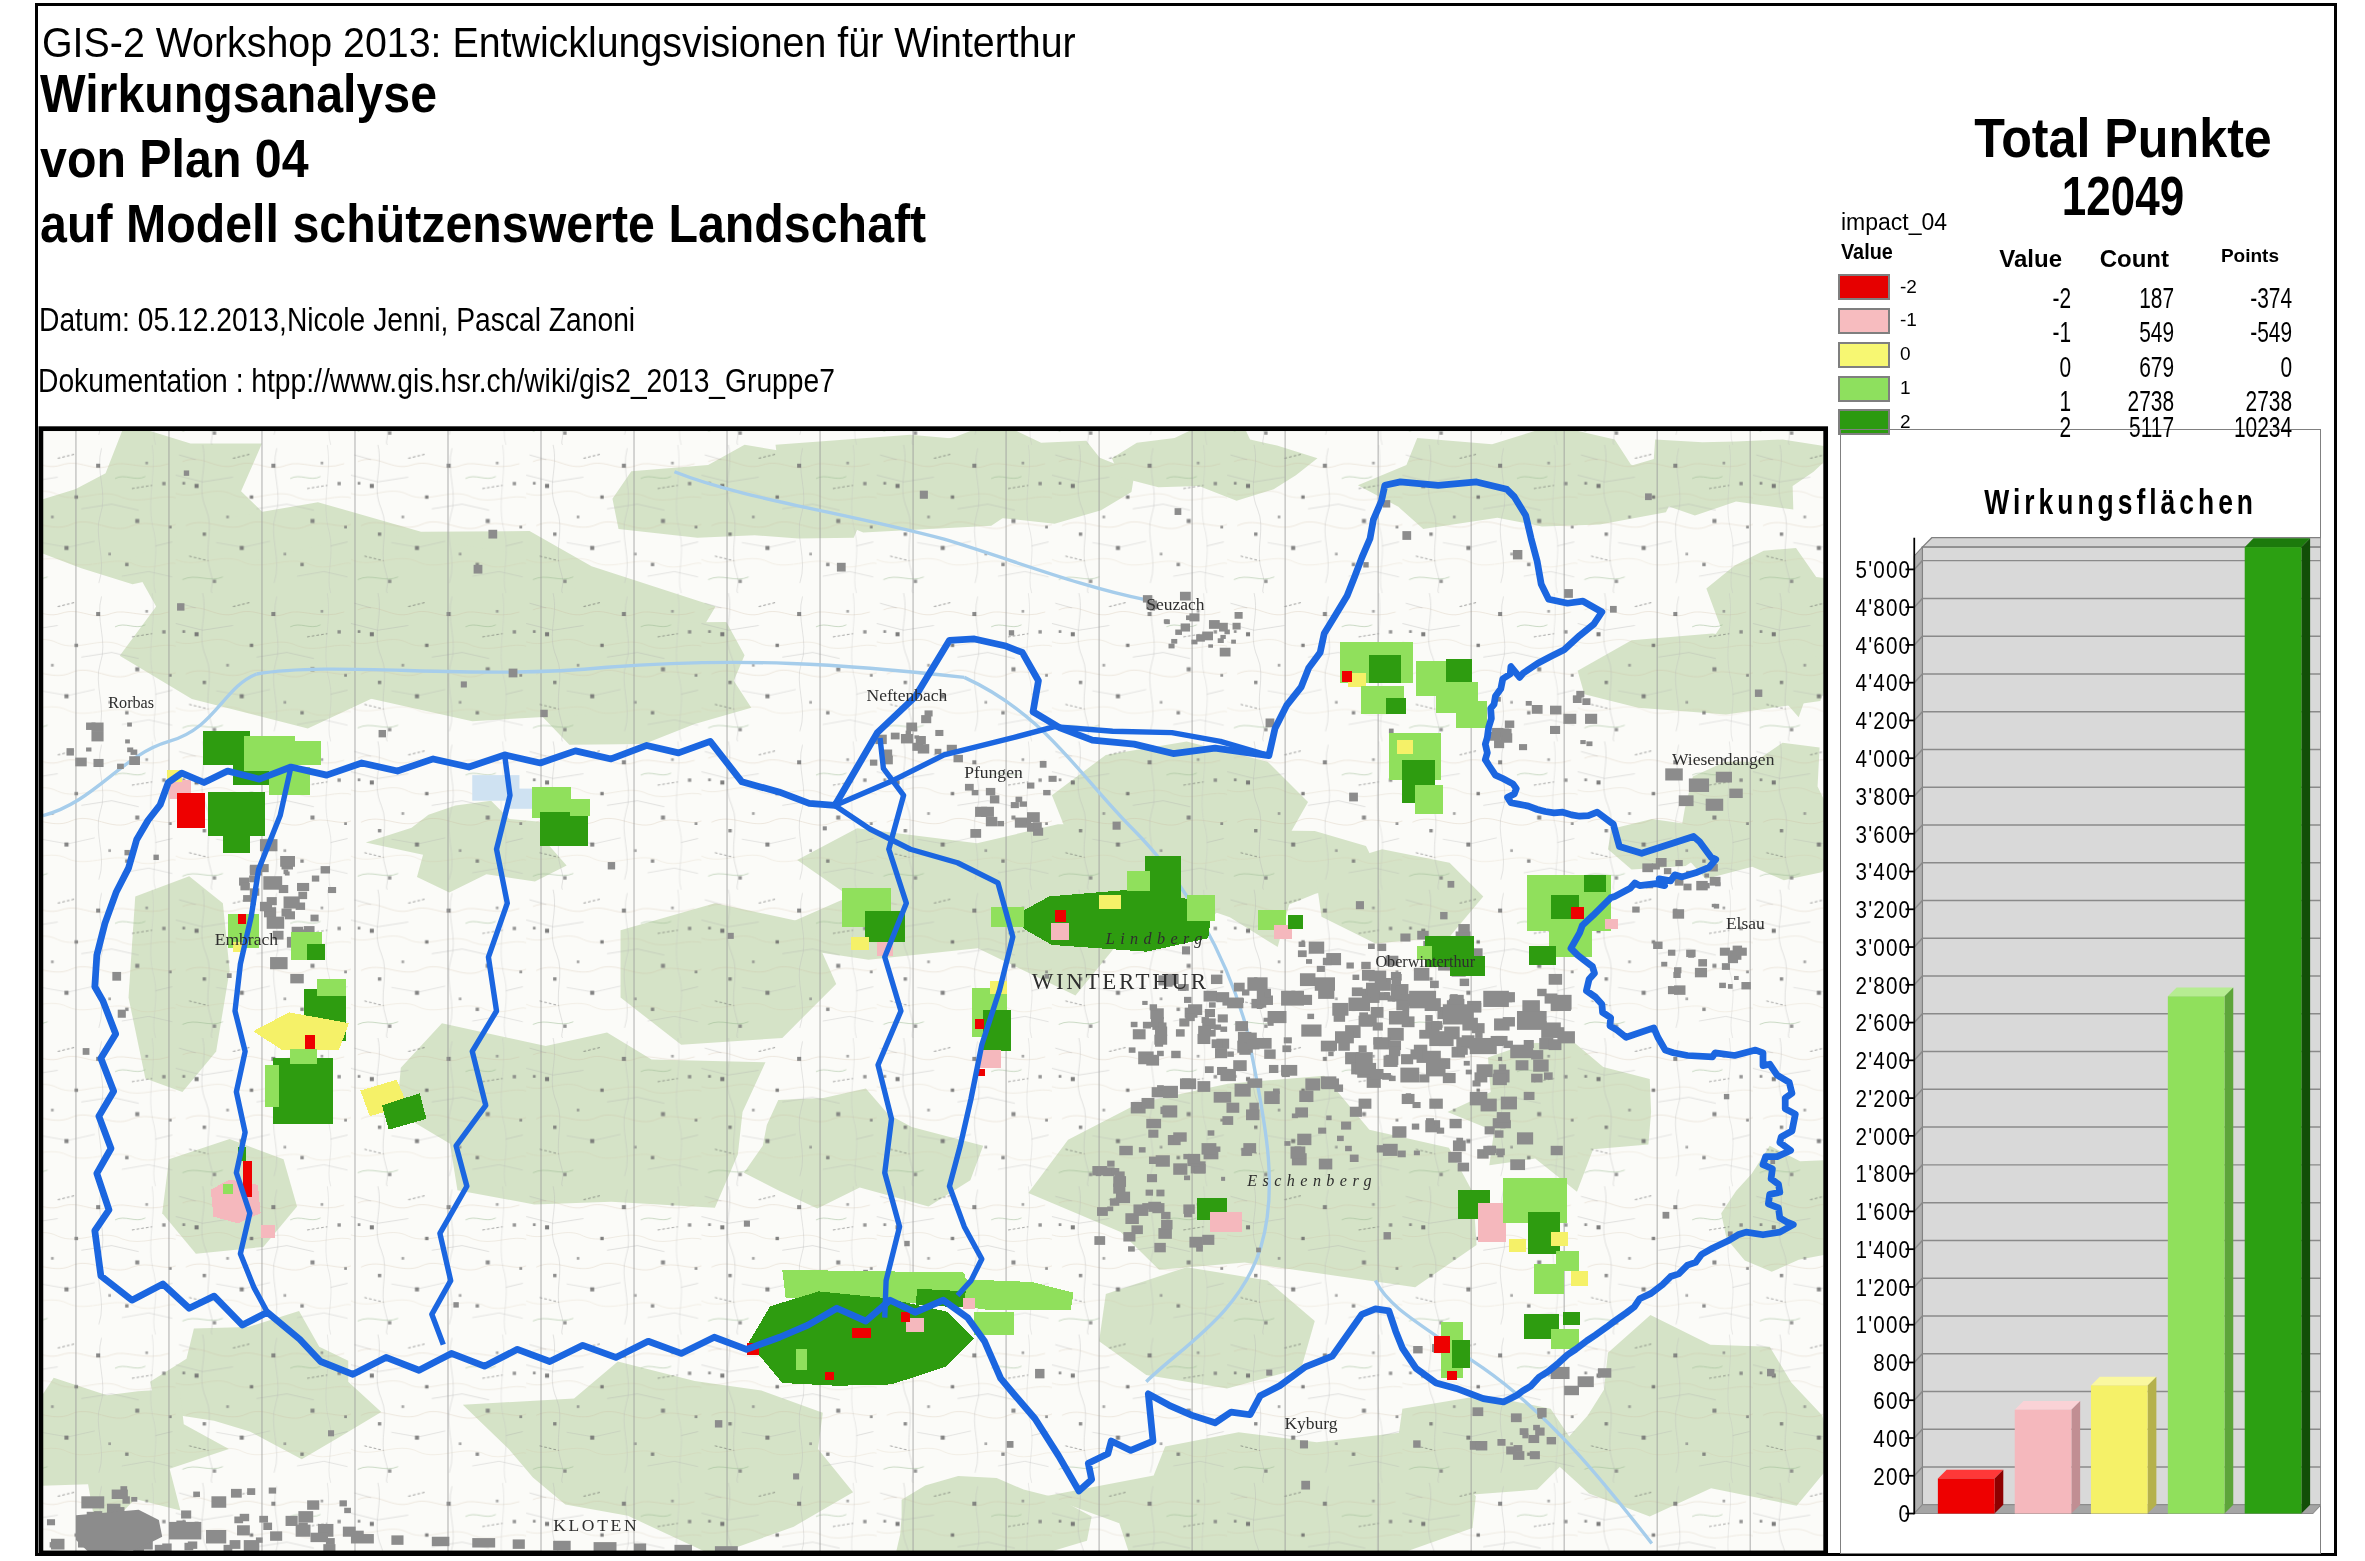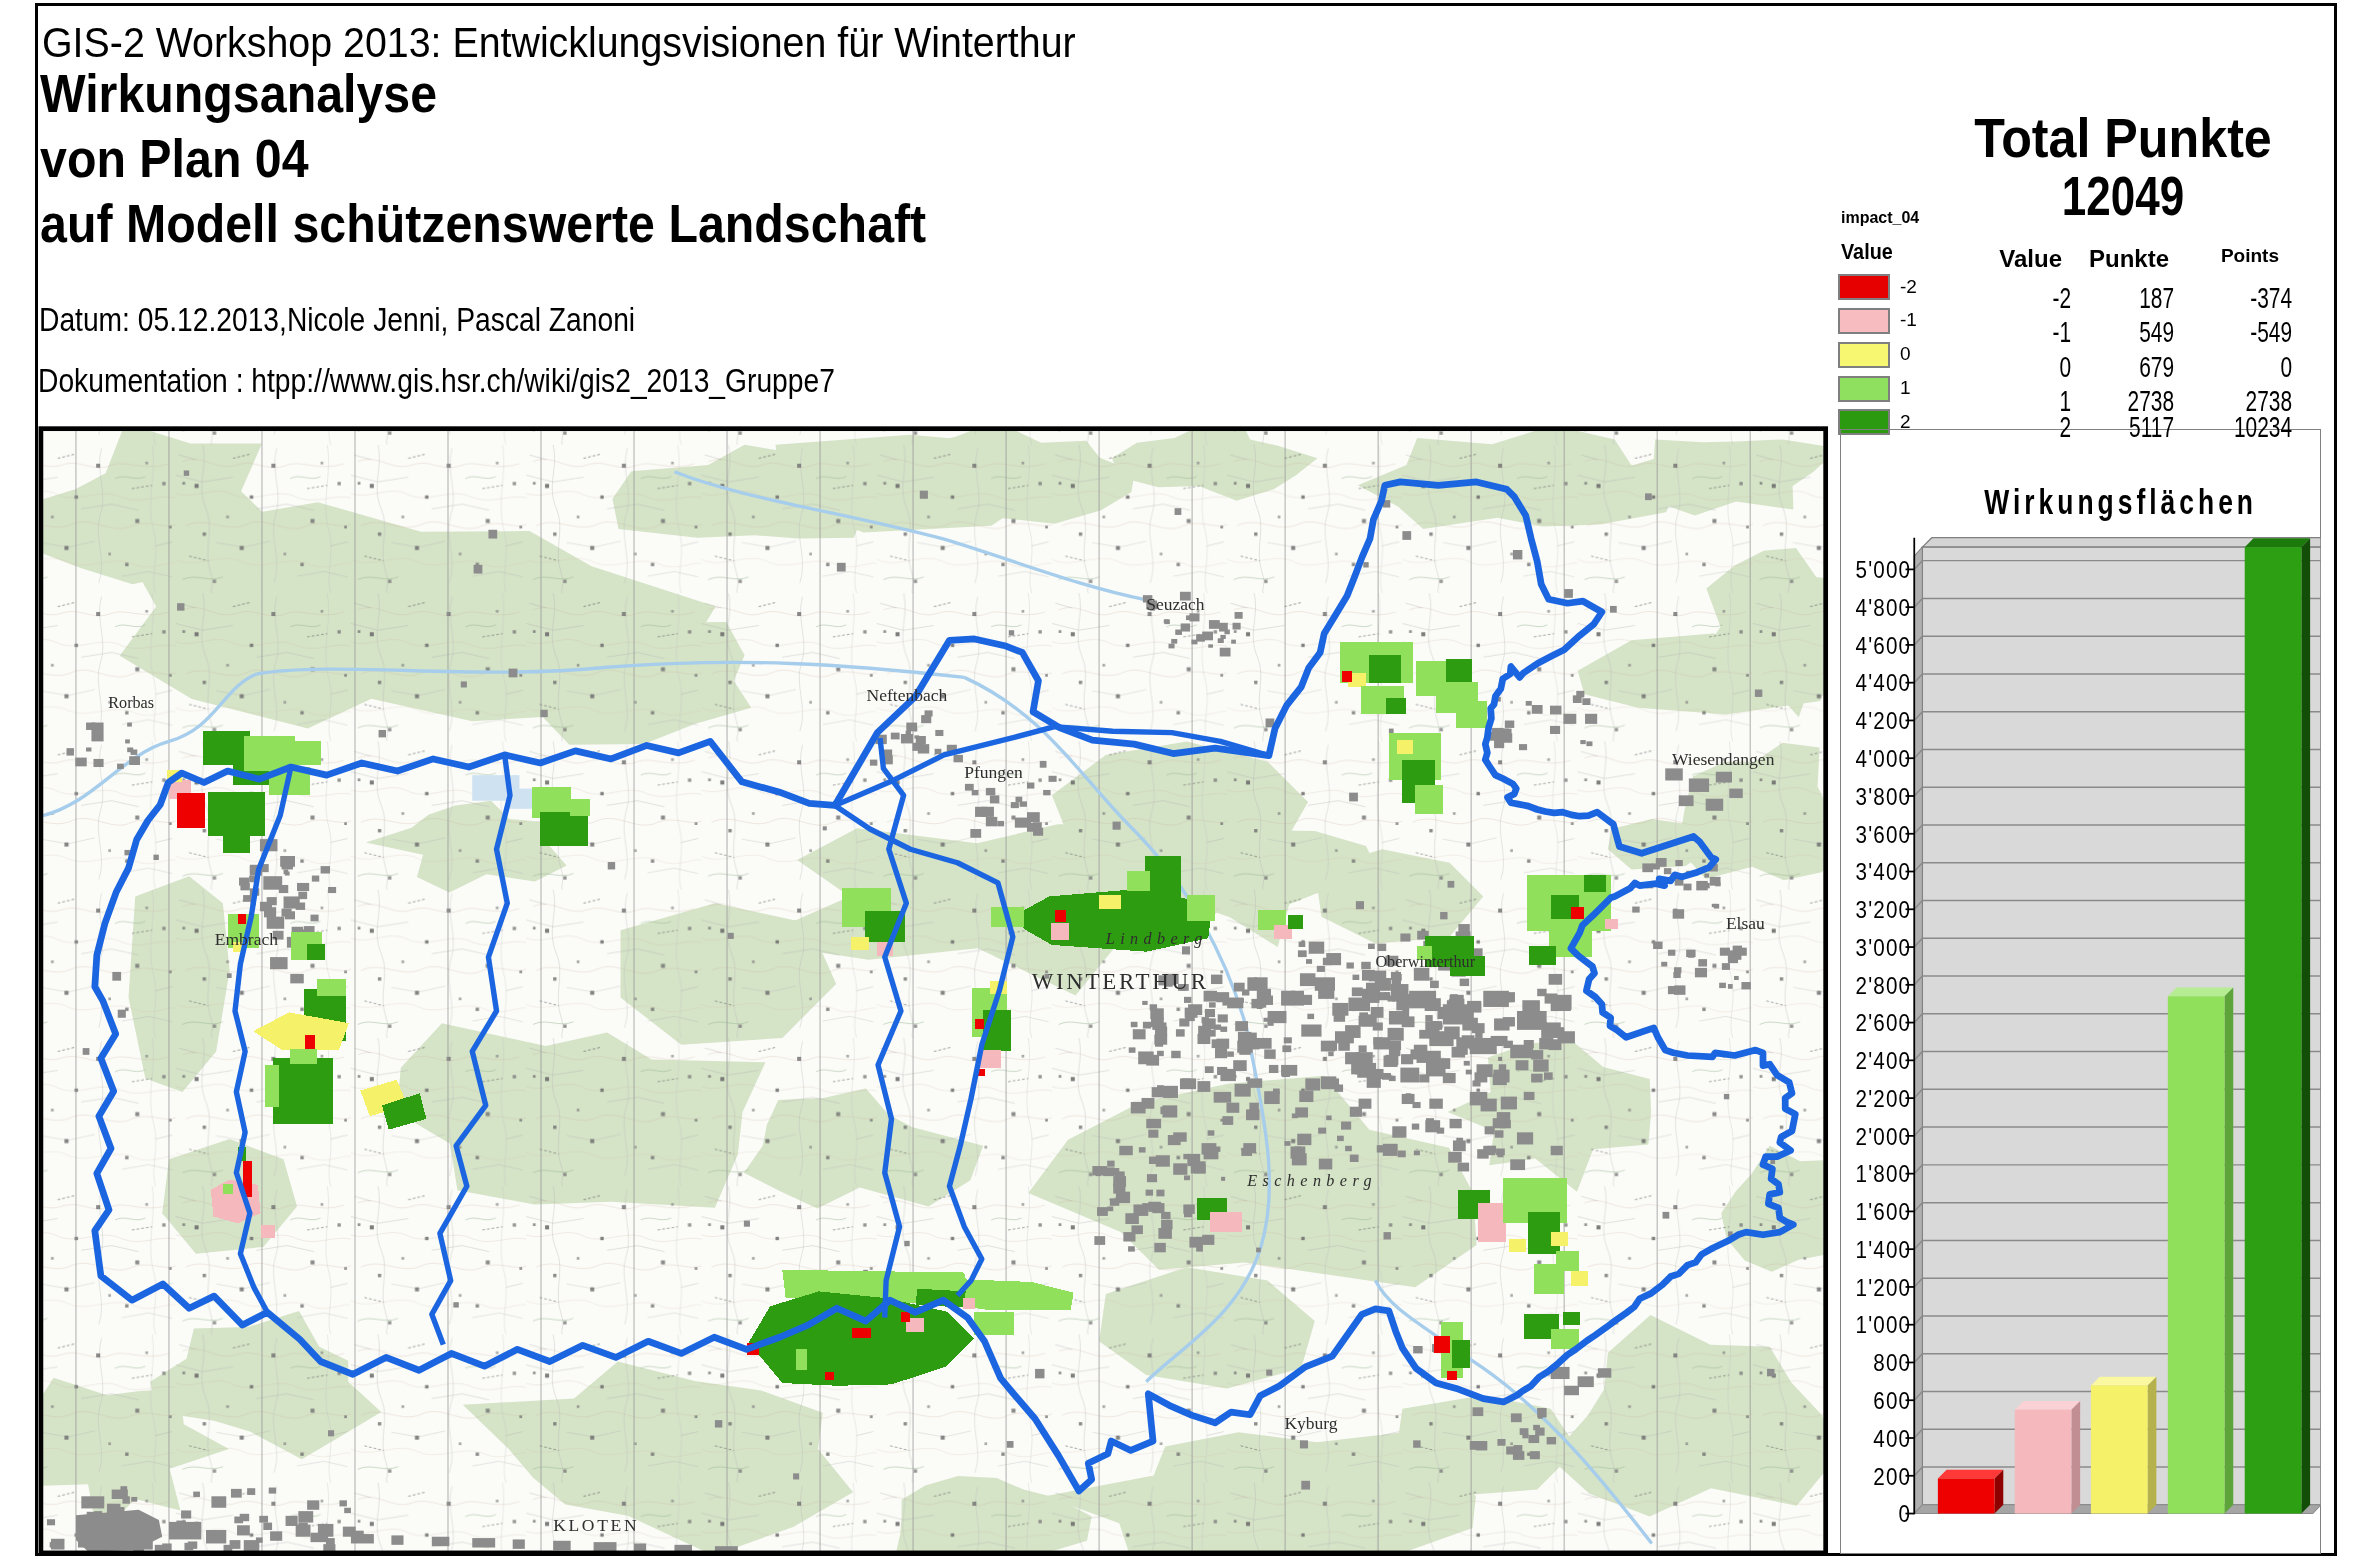--- a/index.html
+++ b/index.html
@@ -11,36 +11,36 @@
 
 <div class="abs" style="left:35px;top:3.4px;width:2302px;height:1553px;border:3.4px solid #000;box-sizing:border-box;"></div>
 
 <div class="abs" id="t1" style="left:42px;top:18px;font-size:43px;transform:scaleX(0.915);transform-origin:left top;white-space:nowrap;">GIS-2 Workshop 2013: Entwicklungsvisionen für Winterthur</div>
 <div class="abs" id="t2" style="left:40px;top:61px;font-size:54px;font-weight:bold;line-height:65px;transform:scaleX(0.895);transform-origin:left top;white-space:nowrap;">Wirkungsanalyse<br>von Plan 04<br>auf Modell schützenswerte Landschaft</div>
 <div class="abs" id="t3" style="left:39px;top:300px;font-size:34px;transform:scaleX(0.83);transform-origin:left top;white-space:nowrap;">Datum: 05.12.2013,Nicole Jenni, Pascal Zanoni</div>
 <div class="abs" id="t4" style="left:38px;top:361px;font-size:34px;transform:scaleX(0.83);transform-origin:left top;white-space:nowrap;">Dokumentation : htpp://www.gis.hsr.ch/wiki/gis2_2013_Gruppe7</div>
 
 <div class="abs" style="left:1921px;top:106px;width:404px;font-size:55px;font-weight:bold;text-align:center;transform:scaleX(0.913);transform-origin:center top;white-space:nowrap;">Total Punkte</div>
 <div class="abs" style="left:1921px;top:164px;width:404px;font-size:55px;font-weight:bold;text-align:center;transform:scaleX(0.80);transform-origin:center top;white-space:nowrap;">12049</div>
-<div class="abs" style="left:1841px;top:209px;font-size:16px;font-weight:bold;">impact_04</div>
+<div class="abs" style="left:1841px;top:209px;font-size:23px;font-weight:normal;">impact_04</div>
 <div class="abs" style="left:1841px;top:239px;font-size:22px;font-weight:bold;transform:scaleX(0.9);transform-origin:left top;">Value</div>
 
 <div class="abs" style="left:1838px;top:274px;width:48px;height:21.6px;background:#e60000;border:2px solid #7f7f7f;"></div>
 <div class="abs" style="left:1838px;top:308px;width:48px;height:21.6px;background:#f7bcbf;border:2px solid #7f7f7f;"></div>
 <div class="abs" style="left:1838px;top:342px;width:48px;height:21.6px;background:#f7f772;border:2px solid #7f7f7f;"></div>
 <div class="abs" style="left:1838px;top:376px;width:48px;height:21.6px;background:#8ee05e;border:2px solid #7f7f7f;"></div>
 <div class="abs" style="left:1838px;top:409px;width:48px;height:21.6px;background:#2c9a10;border:2px solid #7f7f7f;"></div>
 <div class="abs" style="left:1900px;top:276px;font-size:19px;">-2</div>
 <div class="abs" style="left:1900px;top:309px;font-size:19px;">-1</div>
 <div class="abs" style="left:1900px;top:343px;font-size:19px;">0</div>
 <div class="abs" style="left:1900px;top:377px;font-size:19px;">1</div>
 <div class="abs" style="left:1900px;top:411px;font-size:19px;">2</div>
 
 <div class="abs" style="left:1955px;top:245px;width:107px;font-size:24px;font-weight:bold;text-align:right;">Value</div>
-<div class="abs" style="left:2056px;top:245px;width:113px;font-size:24px;font-weight:bold;text-align:right;">Punkte</div>
+<div class="abs" style="left:2056px;top:245px;width:113px;font-size:24px;font-weight:bold;text-align:right;">Count</div>
 <div class="abs" style="left:2157px;top:245px;width:122px;font-size:19px;font-weight:bold;text-align:right;">Points</div>
 <div class="abs" style="left:1955px;top:282px;width:116px;font-size:29px;text-align:right;transform:scaleX(0.72);transform-origin:right top;">-2</div>
 <div class="abs" style="left:2056px;top:282px;width:118px;font-size:29px;text-align:right;transform:scaleX(0.72);transform-origin:right top;">187</div>
 <div class="abs" style="left:2157px;top:282px;width:135px;font-size:29px;text-align:right;transform:scaleX(0.72);transform-origin:right top;">-374</div>
 <div class="abs" style="left:1955px;top:316px;width:116px;font-size:29px;text-align:right;transform:scaleX(0.72);transform-origin:right top;">-1</div>
 <div class="abs" style="left:2056px;top:316px;width:118px;font-size:29px;text-align:right;transform:scaleX(0.72);transform-origin:right top;">549</div>
 <div class="abs" style="left:2157px;top:316px;width:135px;font-size:29px;text-align:right;transform:scaleX(0.72);transform-origin:right top;">-549</div>
 <div class="abs" style="left:1955px;top:351px;width:116px;font-size:29px;text-align:right;transform:scaleX(0.72);transform-origin:right top;">0</div>
 <div class="abs" style="left:2056px;top:351px;width:118px;font-size:29px;text-align:right;transform:scaleX(0.72);transform-origin:right top;">679</div>
 <div class="abs" style="left:2157px;top:351px;width:135px;font-size:29px;text-align:right;transform:scaleX(0.72);transform-origin:right top;">0</div>

